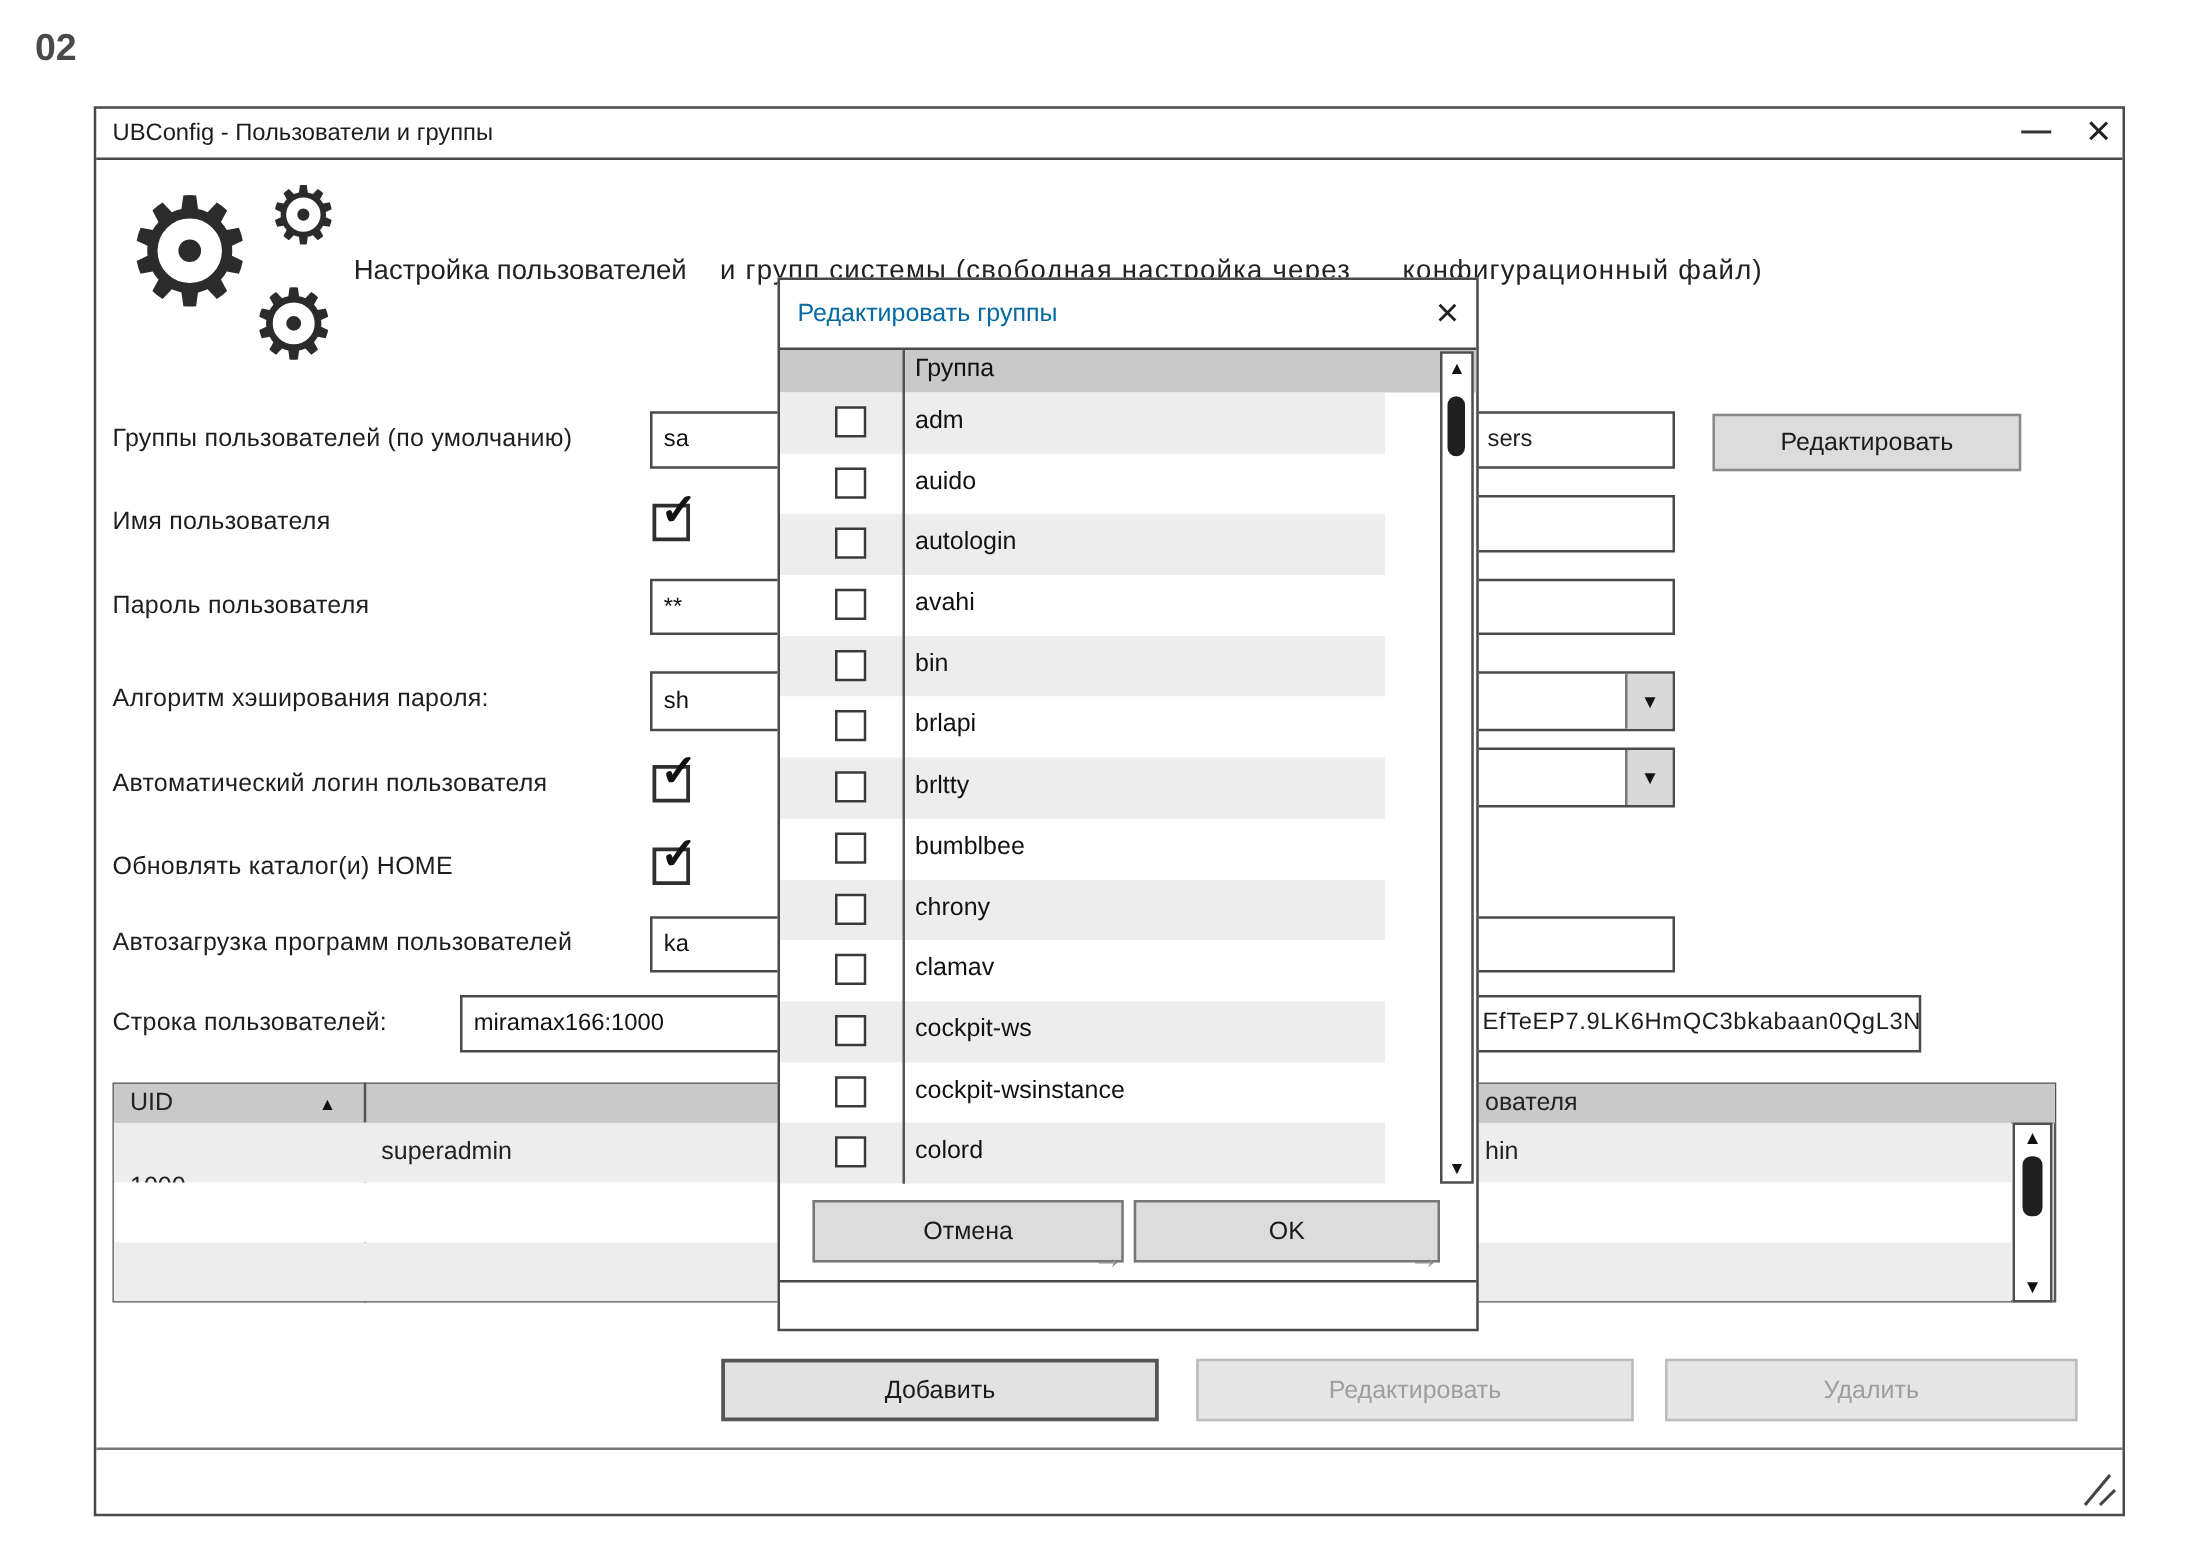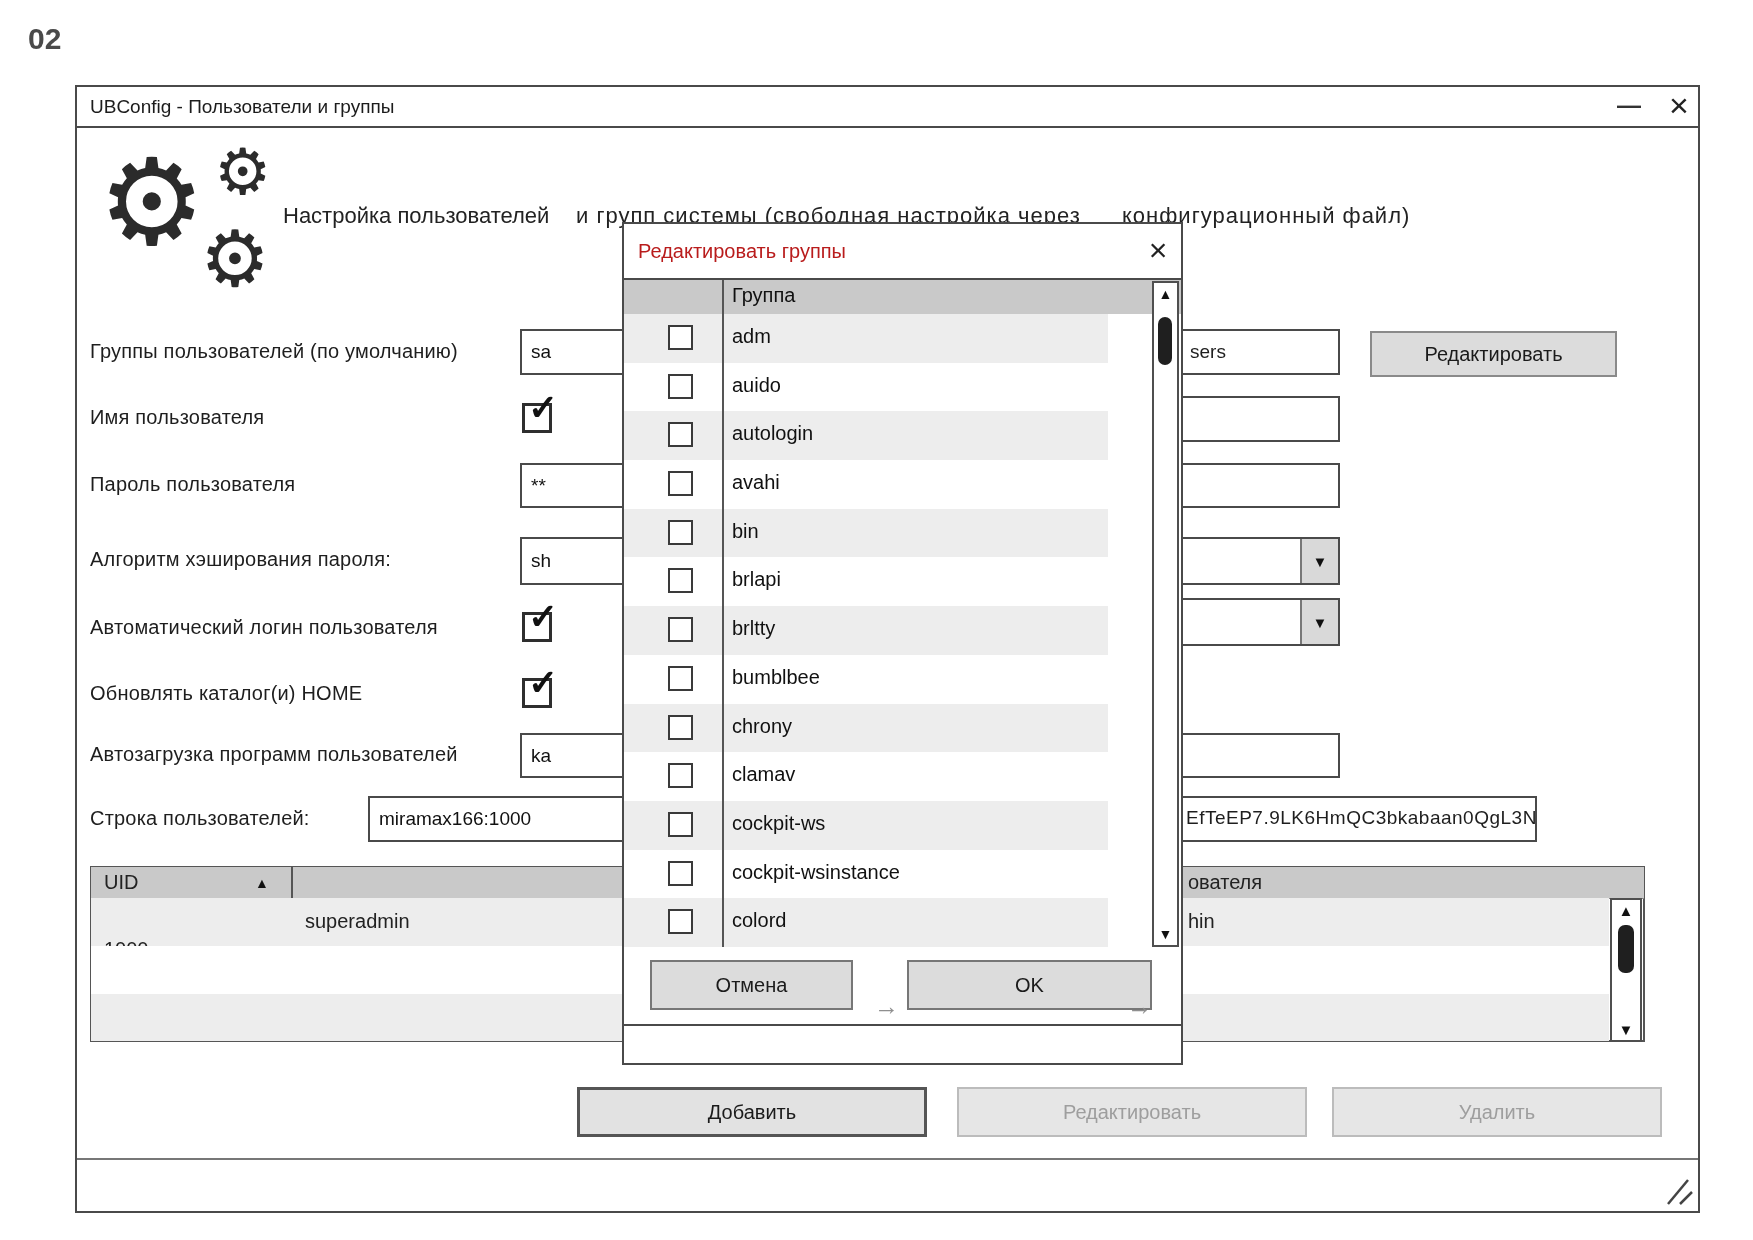--- a/index.html
+++ b/index.html
@@ -141,21 +141,21 @@
     <span>Удалить</span>
   </div>
 
   <div class="hline" style="left:77px;top:1158px;width:1621px;height:2px;background:#777;"></div>
   <svg class="abs" style="left:1658px;top:1176px;" width="36" height="32">
     <line x1="30" y1="4" x2="10" y2="28" stroke="#444" stroke-width="2.5"></line>
     <line x1="34" y1="16" x2="22" y2="28" stroke="#444" stroke-width="2.5"></line>
   </svg>
 
   <div class="modal">
-    <div class="abs" style="left:14px;top:16px;font-size:20px;color:#b91c1c;white-space:nowrap;">Редактировать группы</div>
+    <div class="abs" style="left:14px;top:16px;font-size:20px;color:#0369a1;white-space:nowrap;">Редактировать группы</div>
     <div class="abs" style="left:516px;top:8px;width:36px;height:36px;display:flex;align-items:center;justify-content:center;font-size:32px;color:#222;">×</div>
     <div class="hline" style="left:0;top:54px;width:557px;height:2px;"></div>
 
     <div class="abs" style="left:0;top:56px;width:557px;height:34px;background:#c9c9c9;"></div>
     <div class="abs" style="left:108px;top:60px;font-size:20px;color:#111;">Группа</div>
 
     <div class="abs" style="left:0;top:90px;width:484px;height:633px;overflow:hidden;">
       <div class="mrow">
           <div class="cb"></div>
           <span class="nm">adm</span>
@@ -211,21 +211,21 @@
     </div>
 
     <div class="vline" style="left:98px;top:56px;width:2px;height:667px;"></div>
 
     <div class="sbar" style="left:528px;top:57px;width:27px;height:666px;">
       <span class="sarrow" style="top:4px;font-size:14px;">▲</span>
       <div class="sthumb" style="left:4px;top:34px;width:14px;height:48px;"></div>
       <span class="sarrow" style="bottom:4px;font-size:14px;">▼</span>
     </div>
 
-    <div class="btn" style="left:26px;top:736px;width:203px;height:50px;border:2px solid #777;">
+    <div class="btn" style="left:26px;top:736px;width:249px;height:50px;border:2px solid #777;">
       <span>Отмена</span>
     </div>
     <div class="btn" style="left:283px;top:736px;width:245px;height:50px;border:2px solid #777;">
       <span>OK</span>
     </div>
     <span class="cursor-ic" style="left:250px;top:768px;">→</span>
     <span class="cursor-ic" style="left:503px;top:768px;">→</span>
 
     <div class="hline" style="left:0;top:800px;width:557px;height:2px;"></div>
   </div>

